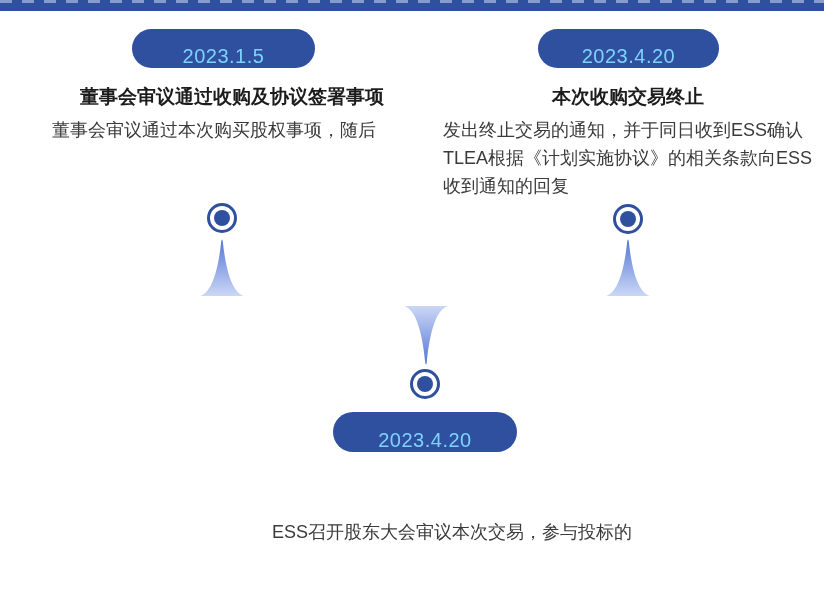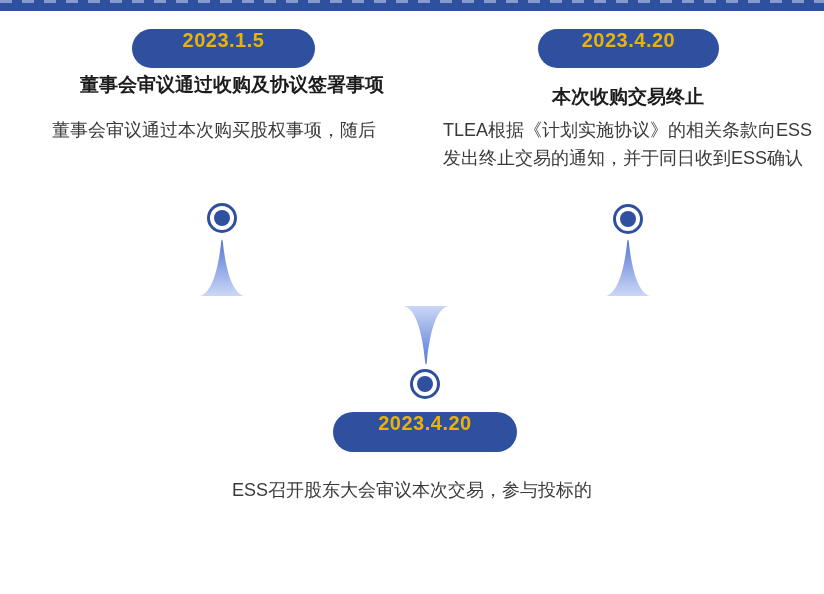--- a/index.html
+++ b/index.html
@@ -6,26 +6,26 @@
   .stage {
     position:relative;
     width:824px; height:594px;
     background:#ffffff;
     font-family:"Liberation Sans", sans-serif;
     overflow:hidden;
   }
   .badge {
     position:absolute;
     background:#2F4F9F;
-    color:#eab308;
+    color:#7dd3fc;
     border-radius:20px;
-    font-weight:700;
+    font-weight:400;
     font-size:20px;
     letter-spacing:0.5px;
-    display:flex; align-items:flex-start; justify-content:center;
+    display:flex; align-items:flex-end; justify-content:center;
   }
   .evt-title {
     position:absolute;
     font-weight:700;
     font-size:19px;
     color:#1c1c1c;
     text-align:center;
     white-space:nowrap;
   }
   .evt-body {
@@ -64,21 +64,21 @@
   .pointer { position:absolute; }
 </style>
 </head>
 <body>
 
 <div class="stage">
 
   <div class="badge" style="left:132px; top:29px; width:183px; height:39px;">
     <span>2023.1.5</span>
   </div>
-  <div class="evt-title" style="left:22px; top:72px; width:420px;">董事会审议通过收购及协议签署事项</div>
+  <div class="evt-title" style="left:22px; top:84px; width:420px;">董事会审议通过收购及协议签署事项</div>
   <div class="evt-body" style="left:52px; top:116px; width:395px;">
     <div>董事会审议通过本次购买股权事项，随后</div>
   </div>
   <div class="node" style="left:207px; top:203px;">
     <div class="node-dot"></div>
   </div>
   <svg class="pointer" style="left:200px; top:238px;" width="44" height="58" viewBox="0 0 44 58">
     <defs>
       <linearGradient id="g-tip-up" x1="0" y1="0" x2="0" y2="1">
         <stop offset="0" stop-color="#5577D5"></stop>
@@ -86,22 +86,23 @@
       </linearGradient>
     </defs>
     <path d="M0,58 C14,54 19,24 21.3,3 Q22,0 22.7,3 C25,24 30,54 44,58 Z" fill="url(#g-tip-up)"></path>
   </svg>
 
   <div class="badge" style="left:538px; top:29px; width:181px; height:39px;">
     <span>2023.4.20</span>
   </div>
   <div class="evt-title" style="left:428px; top:84px; width:400px;">本次收购交易终止</div>
   <div class="evt-body" style="left:443px; top:116px; width:380px;">
+    <div>发出终止交易的通知，并于同日收到ESS确认</div>
     <div>TLEA根据《计划实施协议》的相关条款向ESS</div>
-    <div>发出终止交易的通知，并于同日收到ESS确认</div>
+    <div>收到通知的回复</div>
   </div>
   <div class="node" style="left:613px; top:204px;">
     <div class="node-dot"></div>
   </div>
   <svg class="pointer" style="left:606px; top:238px;" width="44" height="58" viewBox="0 0 44 58">
     <path d="M0,58 C14,54 19,24 21.3,3 Q22,0 22.7,3 C25,24 30,54 44,58 Z" fill="url(#g-tip-up)"></path>
   </svg>
 
   <div class="timeline-line"></div>
   <div class="timeline-shadow"></div>
@@ -114,17 +115,17 @@
       </linearGradient>
     </defs>
     <path d="M0,0 C14,4 19,34 21.3,57 Q22,60 22.7,57 C25,34 30,4 44,0 Z" fill="url(#g-tip-down)"></path>
   </svg>
   <div class="node" style="left:410px; top:369px;">
     <div class="node-dot"></div>
   </div>
   <div class="badge" style="left:333px; top:412px; width:184px; height:40px;">
     <span>2023.4.20</span>
   </div>
-  <div class="evt-body" style="left:232px; top:476px; width:400px;">
+  <div class="evt-body" style="left:232px; top:518px; width:400px;text-align:right;">
     <div>ESS召开股东大会审议本次交易，参与投标的</div>
   </div>
 
 </div>
 
 </body></html>

